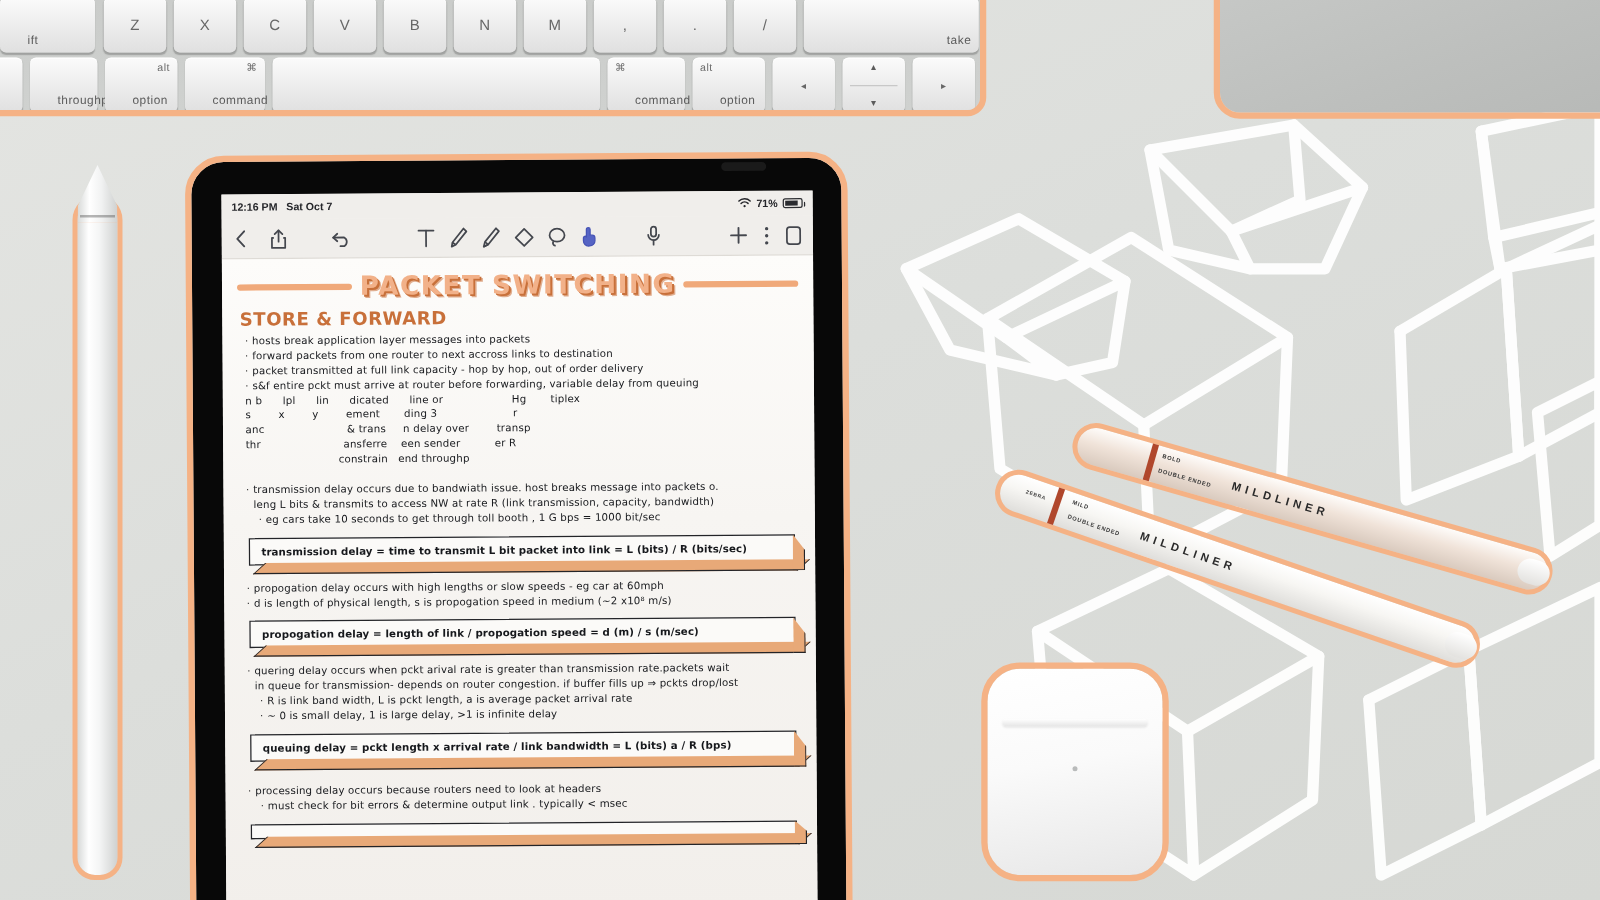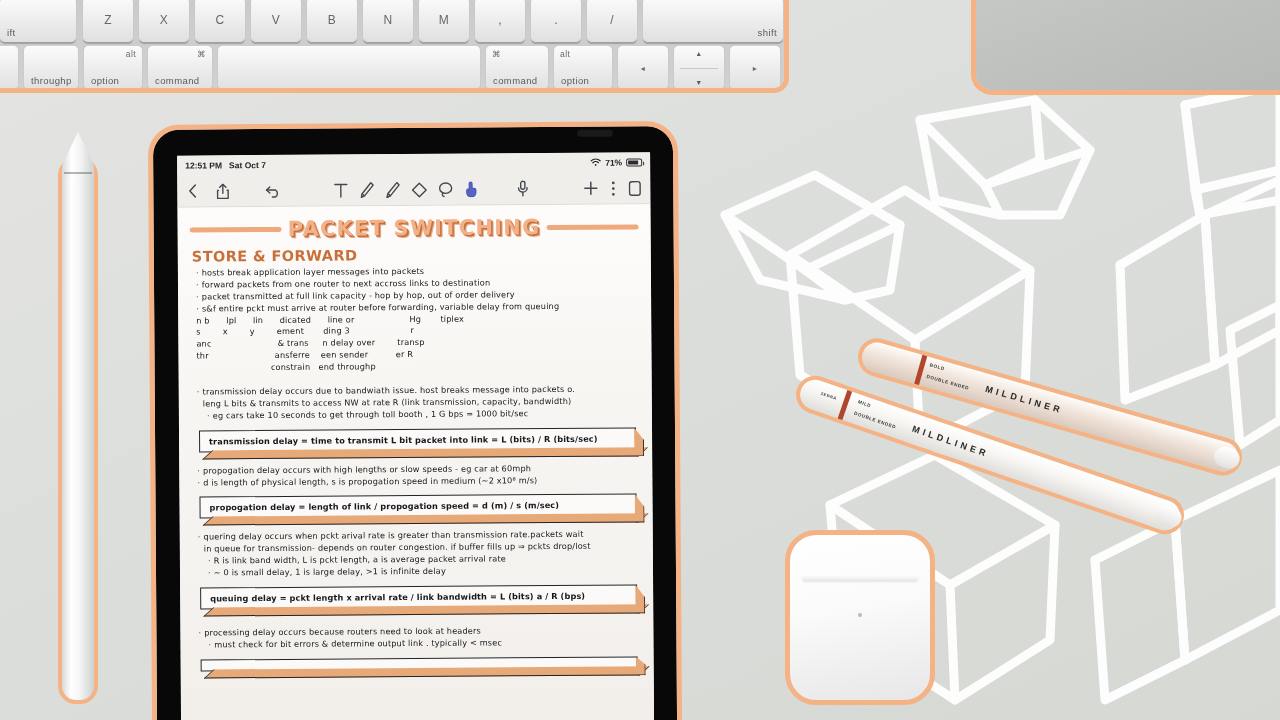--- a/index.html
+++ b/index.html
@@ -40,21 +40,21 @@
     box-shadow: 0 1.5px 1px rgba(0,0,0,.22), inset 0 1px 0 rgba(255,255,255,.9);
     color:#5b5b5b;
     font-size:11px;
     display:flex; align-items:center; justify-content:center;
     letter-spacing:.4px;
   }
   .key.row1 { top:14px; height:44px; }
   .key.row2 { top:62px; height:44px; }
   .key .sub { position:absolute; top:3px; right:6px; font-size:8.5px; color:#6a6a6a; }
   .key .main { position:absolute; bottom:4px; right:6px; font-size:9.5px; color:#5b5b5b; }
-  .key .mainl { position:absolute; bottom:4px; left:7px; font-size:9.5px; color:#5b5b5b; }
+  .key .mainl { position:absolute; bottom:4px; left:22px; font-size:9.5px; color:#5b5b5b; }
   .key .cen { font-size:12px; color:#676767; }
   .key .arrowu{position:absolute;top:3px;left:50%;transform:translateX(-50%);font-size:8px;}
   .key .arrowd{position:absolute;bottom:3px;left:50%;transform:translateX(-50%);font-size:8px;}
 
   
   #trackpad {
     position:absolute; right:-26px; top:-20px;
     width:330px; height:110px;
     background: linear-gradient(160deg,#c7c9c7 0%,#bdbfbd 60%,#b7b9b7 100%);
     border-bottom-left-radius:16px;
@@ -331,21 +331,21 @@
       <div class="key row1" style="left:491px;width:50px;">
           <span class="cen">,</span>
         </div>
       <div class="key row1" style="left:547px;width:50px;">
           <span class="cen">.</span>
         </div>
       <div class="key row1" style="left:603px;width:50px;">
           <span class="cen">/</span>
         </div>
       <div class="key row1" style="left:659px;width:140px;">
-          <span class="main">shift</span>
+          <span class="main">take</span>
         </div>
 
       <div class="key row2" style="left:-18px;width:52px;"></div>
       <div class="key row2" style="left:40px;width:54px;">
         <span class="mainl">throughp</span>
       </div>
       <div class="key row2" style="left:100px;width:58px;">
         <span class="sub">alt</span>
         <span class="mainl">option</span>
       </div>
@@ -382,21 +382,21 @@
     <div class="tip"></div>
     <div class="seam"></div>
   </div>
 
   <div id="ipad">
     <div class="camera"></div>
     <div class="screen">
 
       <div class="statusbar">
         <div class="left">
-          <span>12:51 PM</span>
+          <span>12:16 PM</span>
           <span>Sat Oct 7</span>
         </div>
         <div class="right">
           <span>
             <svg width="11" height="9" viewBox="0 0 11 9" fill="none" stroke="#25262a" stroke-width="1.2" stroke-linecap="round">
               <path d="M1 3.1 A6.5 6.5 0 0 1 10 3.1"></path>
               <path d="M2.7 5 A4 4 0 0 1 8.3 5"></path>
               <circle cx="5.5" cy="7.2" r="0.9" fill="#25262a" stroke="none"></circle>
             </svg>
           </span>

